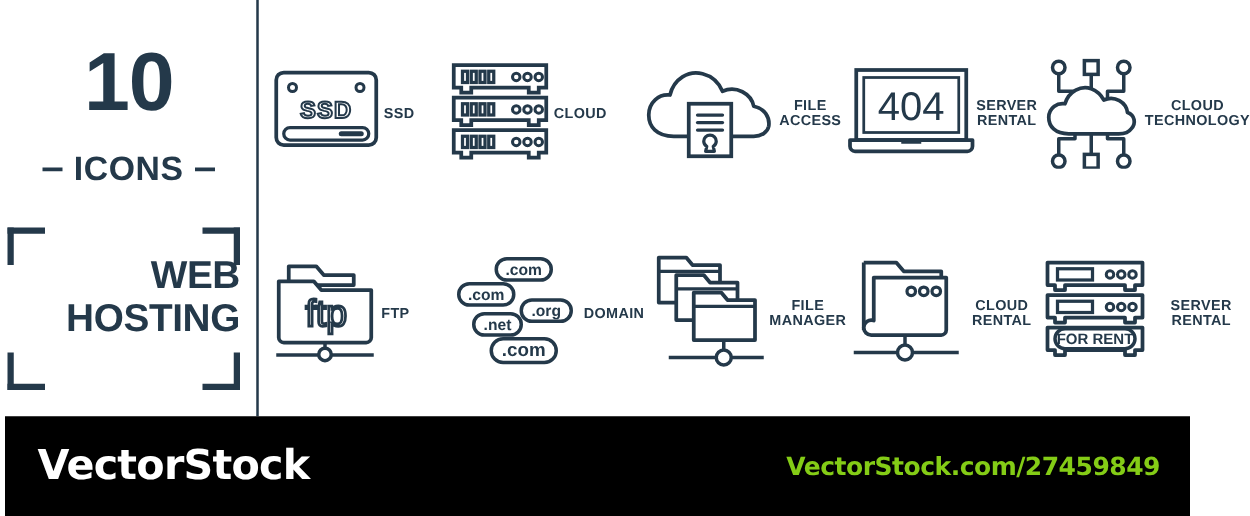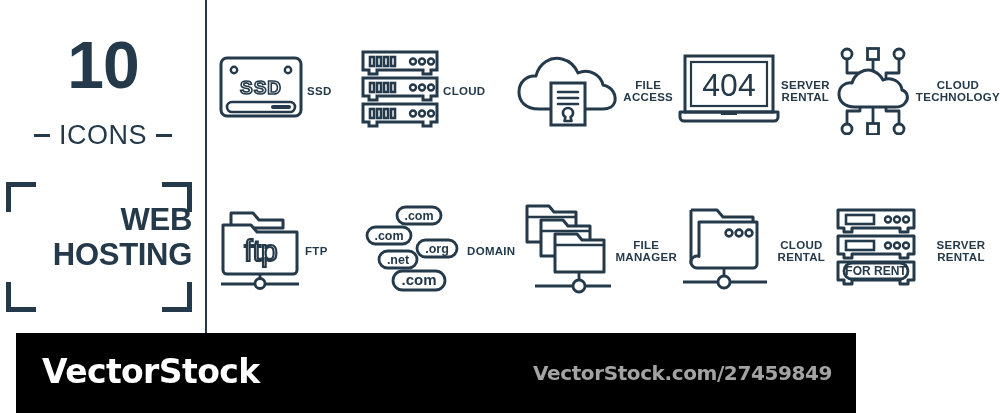--- a/index.html
+++ b/index.html
@@ -25,21 +25,21 @@
     text-align: center;
     font-size: 66px; font-weight: 700; color: #24394a;
     letter-spacing: -1px; line-height: 1;
   }
   #icons-word-row {
     position: absolute; left: 0; top: 120px; width: 206px;
     display: flex; align-items: center; justify-content: center; gap: 9px;
   }
   .dash { width: 16px; height: 3px; background: #24394a; }
   #icons-word {
-    font-size: 27px; font-weight: 400; color: #24394a; letter-spacing: 0.5px;
+    font-size: 27px; font-weight: 700; color: #24394a; letter-spacing: 0.5px;
   }
   #bracket-box {
     position: absolute; left: 6px; top: 182px; width: 186px; height: 130px;
   }
   .corner { position: absolute; width: 30px; height: 30px; }
   .corner.tl { left: 0; top: 0; border-left: 5px solid #24394a; border-top: 5px solid #24394a; }
   .corner.tr { right: 0; top: 0; border-right: 5px solid #24394a; border-top: 5px solid #24394a; }
   .corner.bl { left: 0; bottom: 0; border-left: 5px solid #24394a; border-bottom: 5px solid #24394a; }
   .corner.br { right: 0; bottom: 0; border-right: 5px solid #24394a; border-bottom: 5px solid #24394a; }
   #topic-text {
@@ -62,33 +62,33 @@
   .art { height: 100px; display: flex; align-items: center; justify-content: center; }
   .cap {
     font-size: 11.5px; font-weight: 700; color: #24394a;
     letter-spacing: 0.3px; text-align: center; margin-top: 6px;
   }
   .cell.r2 .art { height: 105px; }
   svg { display: block; }
 
   
   #footer {
-    position: absolute; left: 16px; top: 333px; width: 840px; height: 80px;
+    position: absolute; left: 4px; top: 333px; width: 948px; height: 80px;
     background: #000000;
   }
   #brand {
     position: absolute; left: 26px; top: 19px;
     font-family: "DejaVu Sans", sans-serif;
     font-size: 33px; font-weight: 700; color: #ffffff;
     letter-spacing: -0.6px;
   }
   #brand-url {
     position: absolute; right: 24px; top: 28px;
     font-family: "DejaVu Sans", sans-serif;
-    font-size: 20px; font-weight: 700; color: #a3a3a3;
+    font-size: 20px; font-weight: 700; color: #84cc16;
     letter-spacing: -0.4px;
   }
 </style>
 </head>
 <body>
 
 <div id="root">
 
   <div id="left-panel">
 

